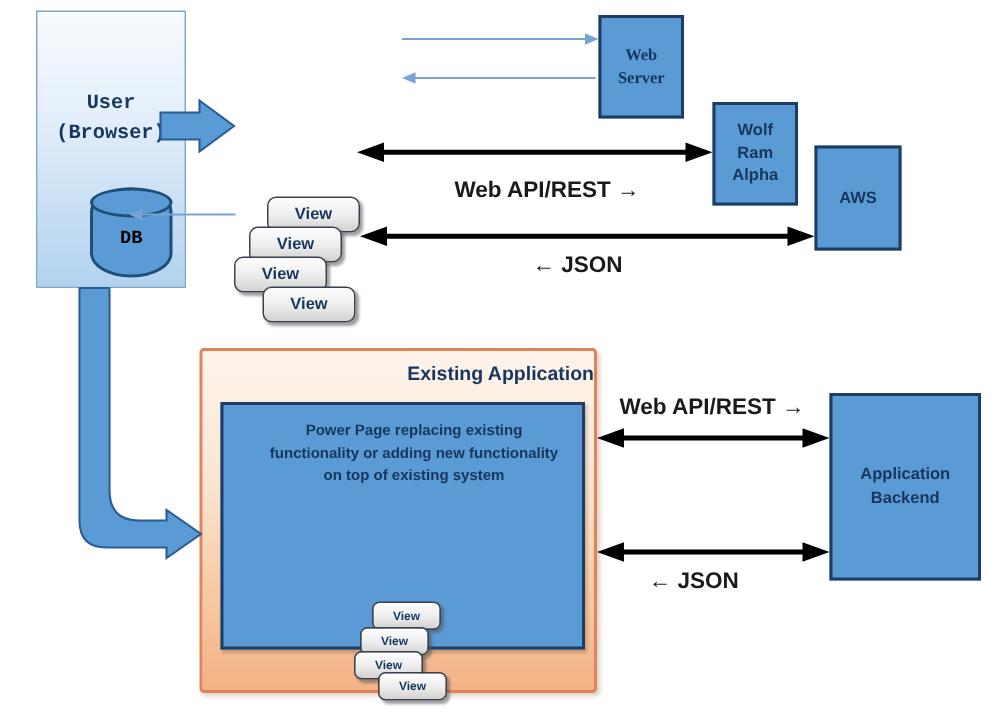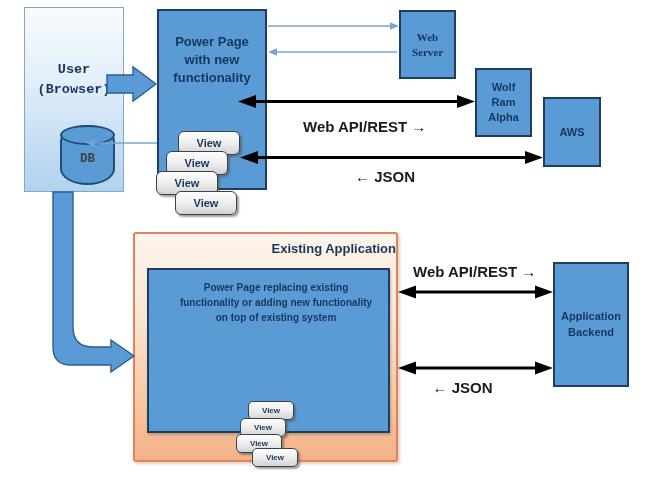--- a/index.html
+++ b/index.html
@@ -33,21 +33,21 @@
     position:absolute; left:35px; top:117px; width:55px; height:60px;
     background:#5b9bd5; border:2px solid #1f4e79;
     border-radius:50% / 16px; box-sizing:border-box;
   }
   .db::before {
     content:""; position:absolute; left:-2px; right:-2px; top:-2px; height:20px;
     border:2px solid #1f4e79; border-radius:50%; background:#5b9bd5; box-sizing:border-box;
   }
   .db-label {
     position:absolute; top:25px; left:0; width:100%; text-align:center;
-    font-size:12.5px; font-weight:bold; color:#404040;
+    font-size:12.5px; font-weight:bold; color:#000000;
   }
 
   
   .power-top { left:157px; top:9px; width:110px; height:181px;
     align-items:flex-start; font-size:13px; line-height:1.4; padding:22px 7px 0 7px; }
 
   
   .view {
     position:absolute; width:60px; height:22px;
     background:linear-gradient(180deg,#fefefe 0%, #ececec 55%, #d2d2d2 100%);
@@ -82,21 +82,21 @@
     position:absolute; top:7px; left:0; width:100%; text-align:right;
     font-size:13px; font-weight:bold; color:#17365d;
   }
 
   .power-bottom {
     left:147px; top:268px; width:243px; height:165px;
     align-items:flex-start; font-size:10px; line-height:1.5; padding:10px 13px 0 28px;
     box-shadow:1px 2px 2px rgba(90,70,50,0.3);
   }
 
-  .backend { left:553px; top:262px; width:76px; height:125px; font-size:11px; line-height:1.4; padding:0 14px; }
+  .backend { left:553px; top:262px; width:101px; height:125px; font-size:11px; line-height:1.4; padding:0 14px; }
 
   
   .lbl {
     position:absolute; color:#1a1a1a; font-size:15px; font-weight:bold;
     text-align:center; white-space:nowrap;
   }
   .lbl-top-req { left:303px; top:118px; width:115px; }
   .lbl-top-res { left:340px; top:168px; width:90px; }
   .lbl-bot-req { left:413px; top:263px; width:115px; }
   .lbl-bot-res { left:415px; top:379px; width:95px; }
@@ -108,23 +108,20 @@
 
 <div id="stage">
 
   <div class="box user-box">
     <div class="user-label">User (Browser)</div>
     <div class="db">
       <div class="db-label">DB</div>
     </div>
   </div>
 
-  <div class="box blue power-top">
-    <span>Power Page with new functionality</span>
-  </div>
   <div class="view v-t1">
       <span>View</span>
     </div>
   <div class="view v-t2">
       <span>View</span>
     </div>
   <div class="view v-t3">
       <span>View</span>
     </div>
   <div class="view v-t4">

